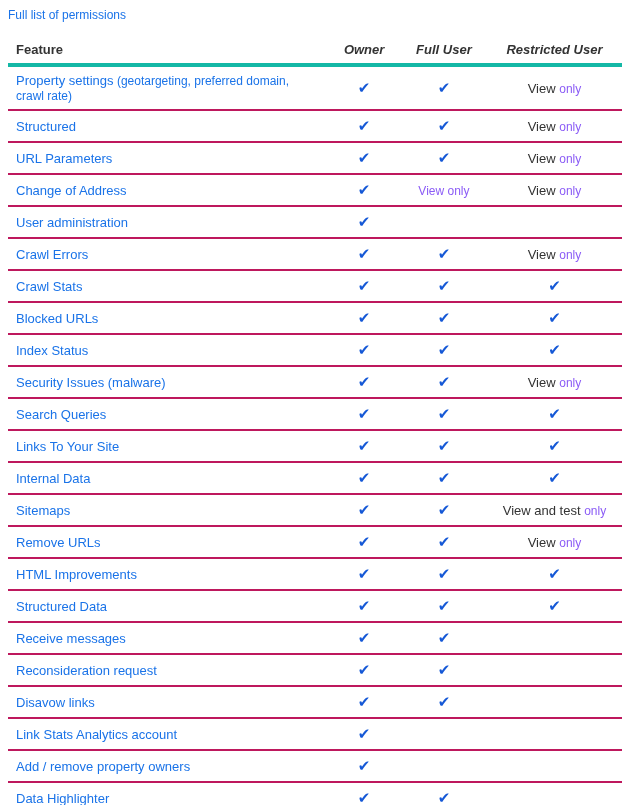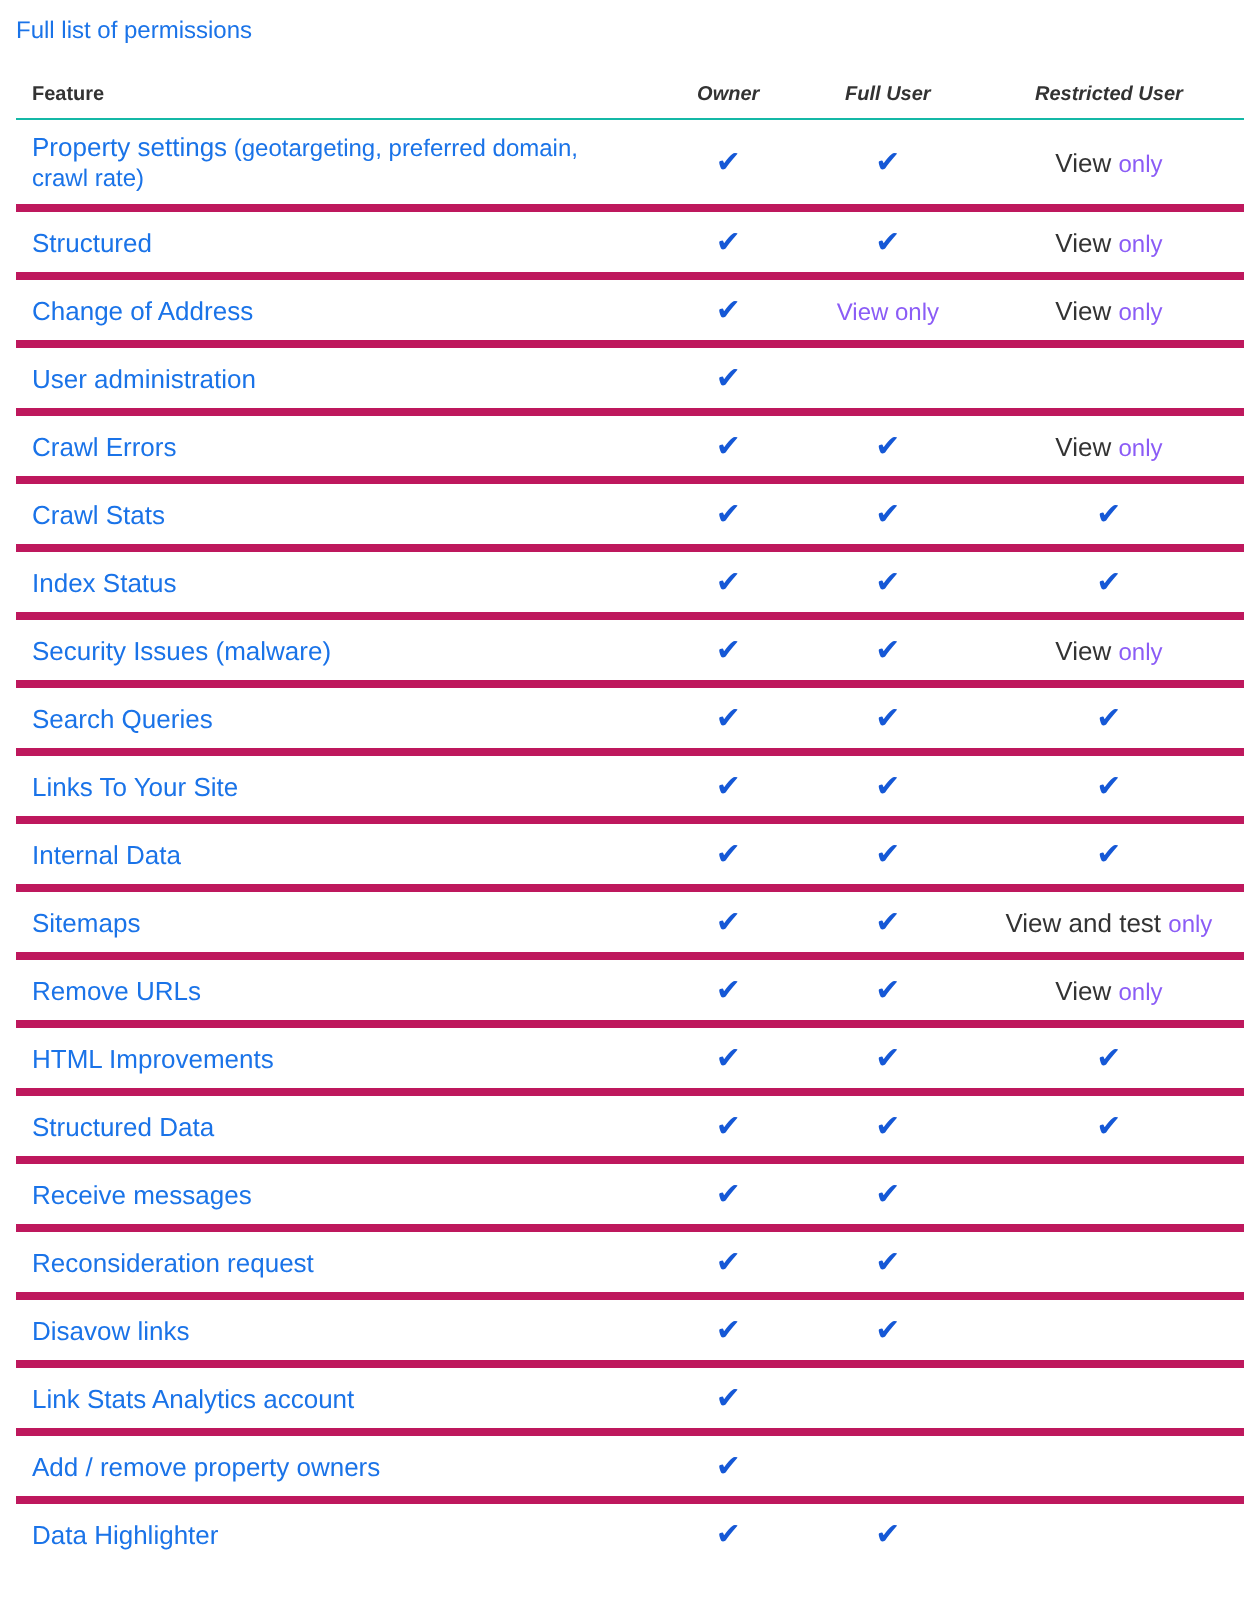--- a/index.html
+++ b/index.html
@@ -16,32 +16,32 @@
       font-size: 12px;
       font-weight: normal;
       margin-bottom: 14px;
     }
     table {
       width: 100%;
       border-collapse: collapse;
     }
     thead th {
       font-weight: bold;
-      font-size: 10px;
+      font-size: 13px;
       color: #333;
       padding: 6px 8px;
       text-align: left;
-      border-bottom: 1px solid #14b8a6;
+      border-bottom: 4px solid #14b8a6;
     }
     thead th:not(:first-child) {
       text-align: center;
       font-style: italic;
     }
     tbody tr {
-      border-bottom: 4px solid #be185d;
+      border-bottom: 2px solid #be185d;
     }
     tbody tr:last-child {
       border-bottom: none;
     }
     tbody td {
       padding: 6px 8px;
       vertical-align: middle;
     }
     tbody td:not(:first-child) {
       text-align: center;
@@ -98,39 +98,51 @@
         <td><span class="blue-check">✔</span></td>
         <td style="color: rgb(51, 51, 51);">View <span class="view-only">only</span></td>
       </tr>
       <tr>
         <td class="feature-cell"><a href="#">Structured</a></td>
         <td><span class="blue-check">✔</span></td>
         <td><span class="blue-check">✔</span></td>
         <td style="color: rgb(51, 51, 51);">View <span class="view-only">only</span></td>
       </tr>
       <tr>
+        <td class="feature-cell"><a href="#">URL Parameters</a></td>
+        <td><span class="blue-check">✔</span></td>
+        <td><span class="blue-check">✔</span></td>
+        <td style="color: rgb(51, 51, 51);">View <span class="view-only">only</span></td>
+      </tr>
+      <tr>
         <td class="feature-cell"><a href="#">Change of Address</a></td>
         <td><span class="blue-check">✔</span></td>
         <td><span class="view-only">View only</span></td>
         <td style="color: rgb(51, 51, 51);">View <span class="view-only">only</span></td>
       </tr>
       <tr>
         <td class="feature-cell"><a href="#">User administration</a></td>
         <td><span class="blue-check">✔</span></td>
         <td></td>
         <td></td>
       </tr>
       <tr>
         <td class="feature-cell"><a href="#">Crawl Errors</a></td>
         <td><span class="blue-check">✔</span></td>
         <td><span class="blue-check">✔</span></td>
         <td style="color: rgb(51, 51, 51);">View <span class="view-only">only</span></td>
       </tr>
       <tr>
         <td class="feature-cell"><a href="#">Crawl Stats</a></td>
+        <td><span class="blue-check">✔</span></td>
+        <td><span class="blue-check">✔</span></td>
+        <td><span class="blue-check">✔</span></td>
+      </tr>
+      <tr>
+        <td class="feature-cell"><a href="#">Blocked URLs</a></td>
         <td><span class="blue-check">✔</span></td>
         <td><span class="blue-check">✔</span></td>
         <td><span class="blue-check">✔</span></td>
       </tr>
       <tr>
         <td class="feature-cell"><a href="#">Index Status</a></td>
         <td><span class="blue-check">✔</span></td>
         <td><span class="blue-check">✔</span></td>
         <td><span class="blue-check">✔</span></td>
       </tr>

